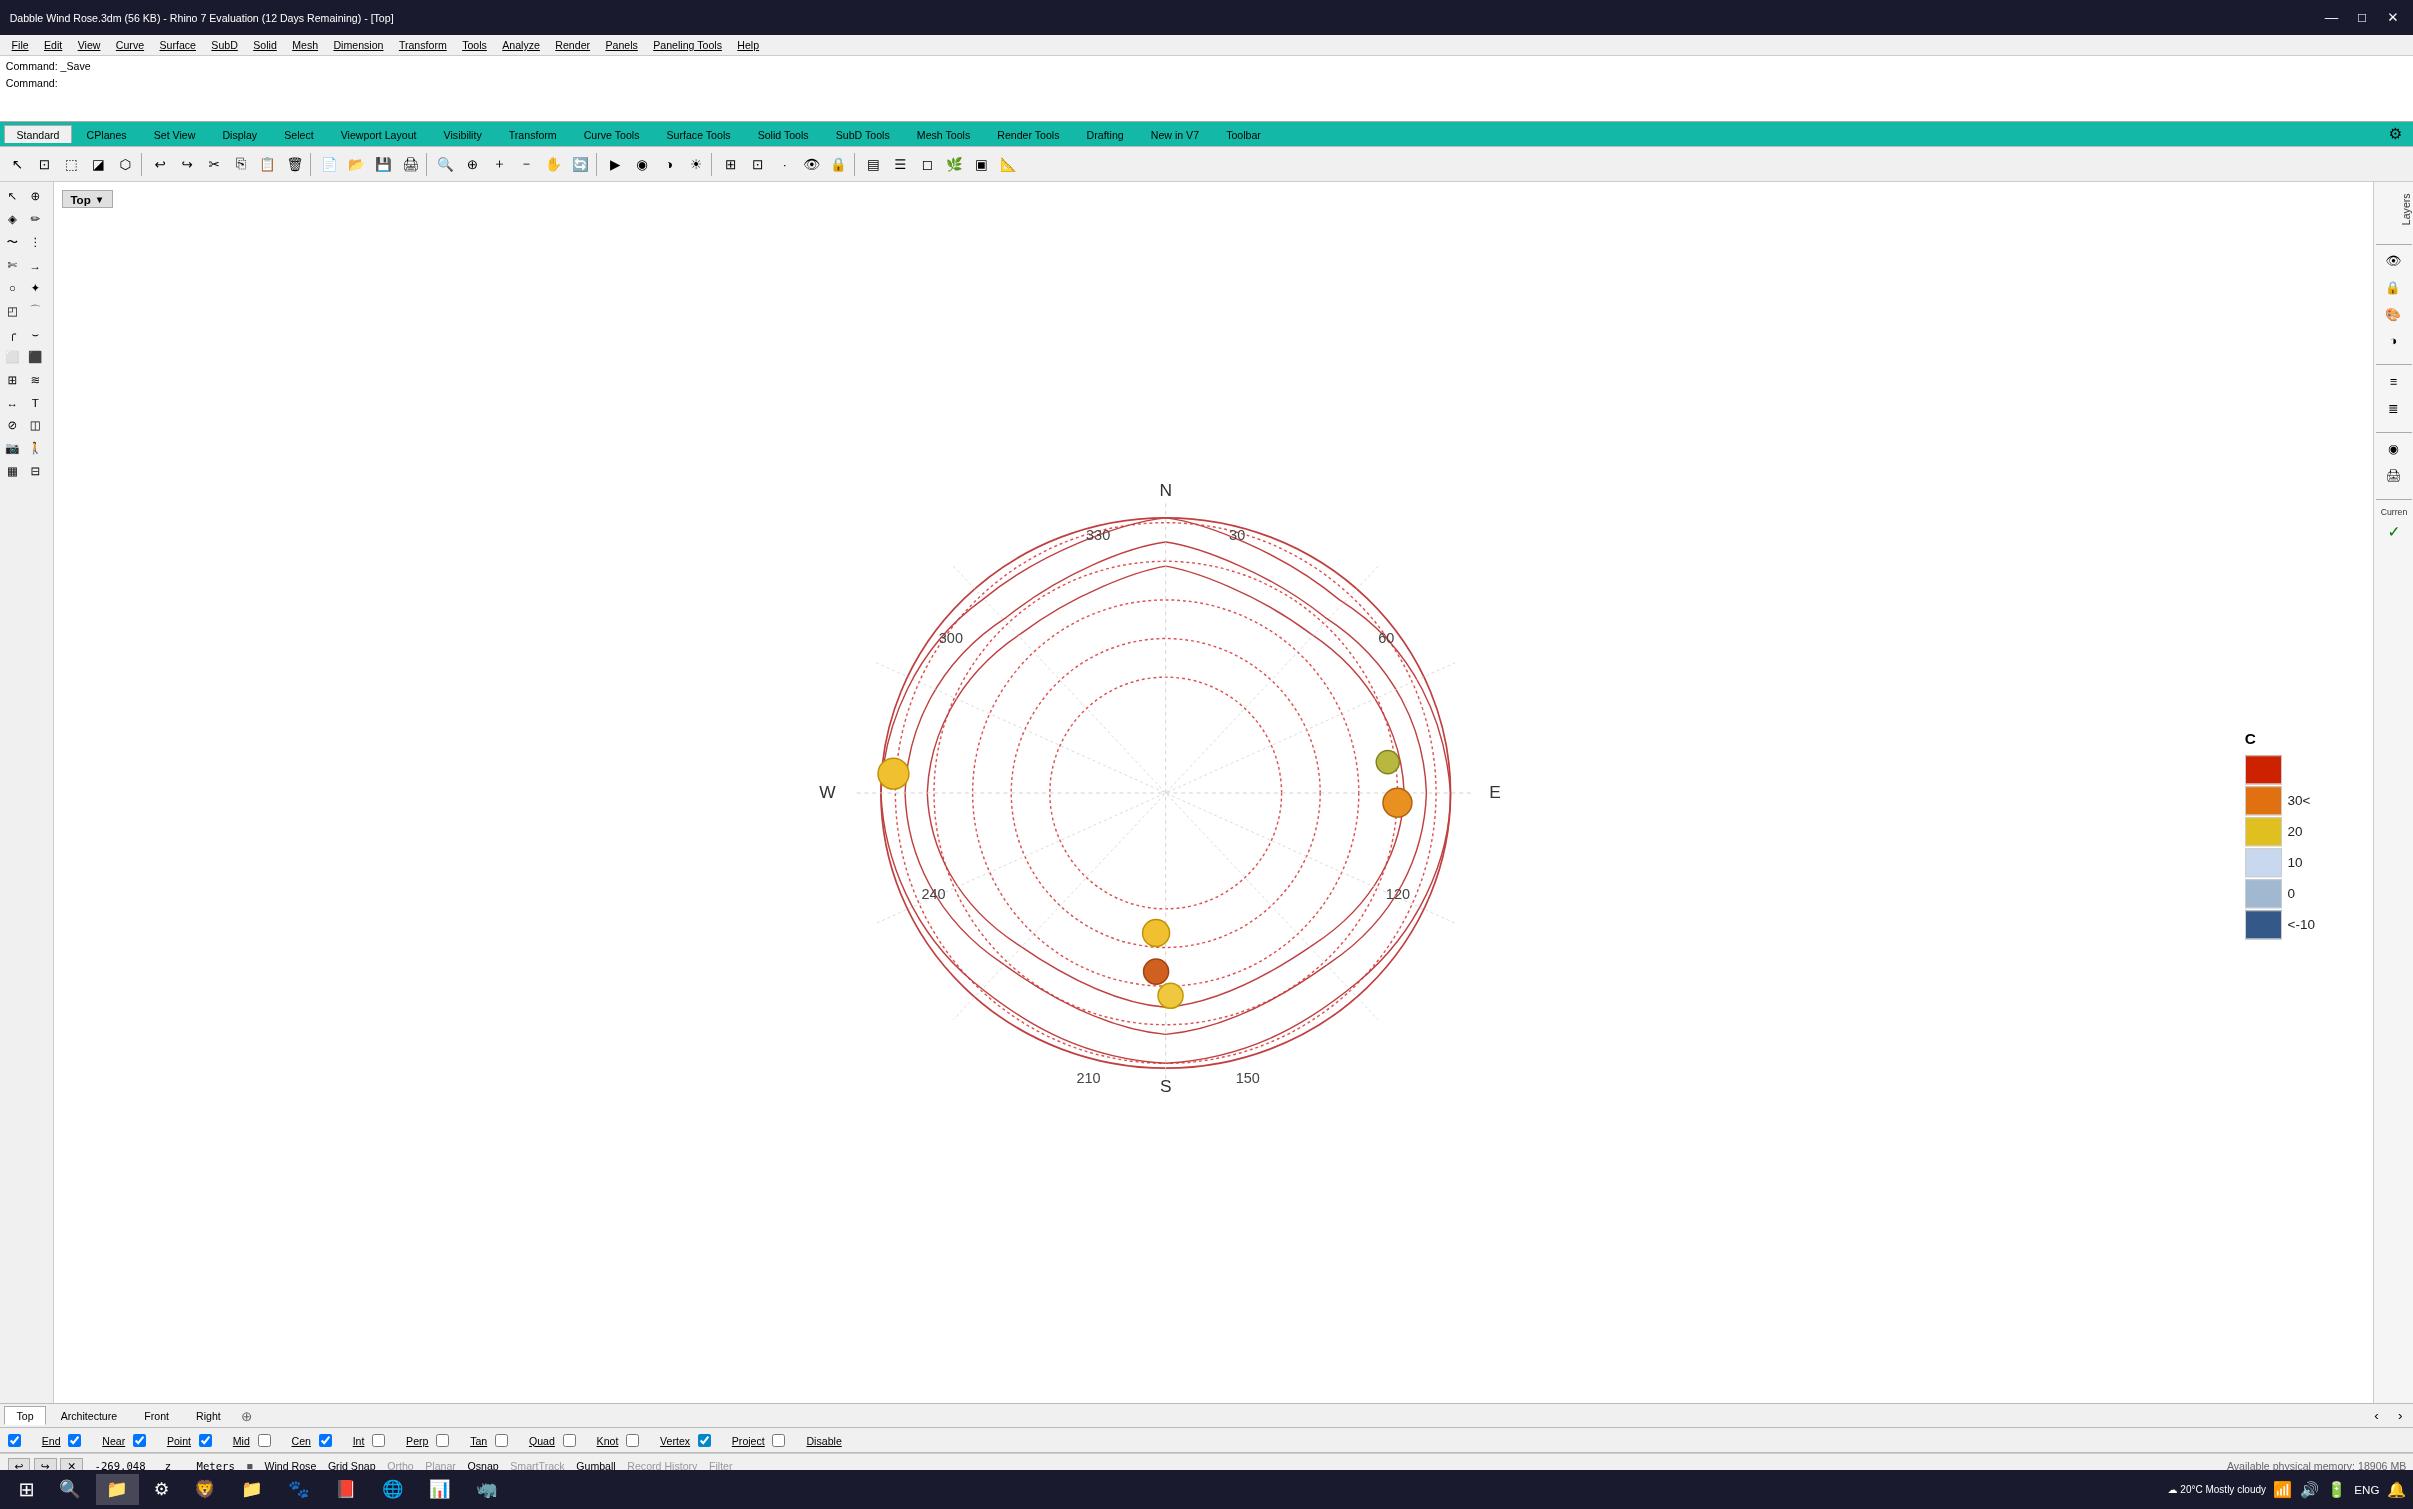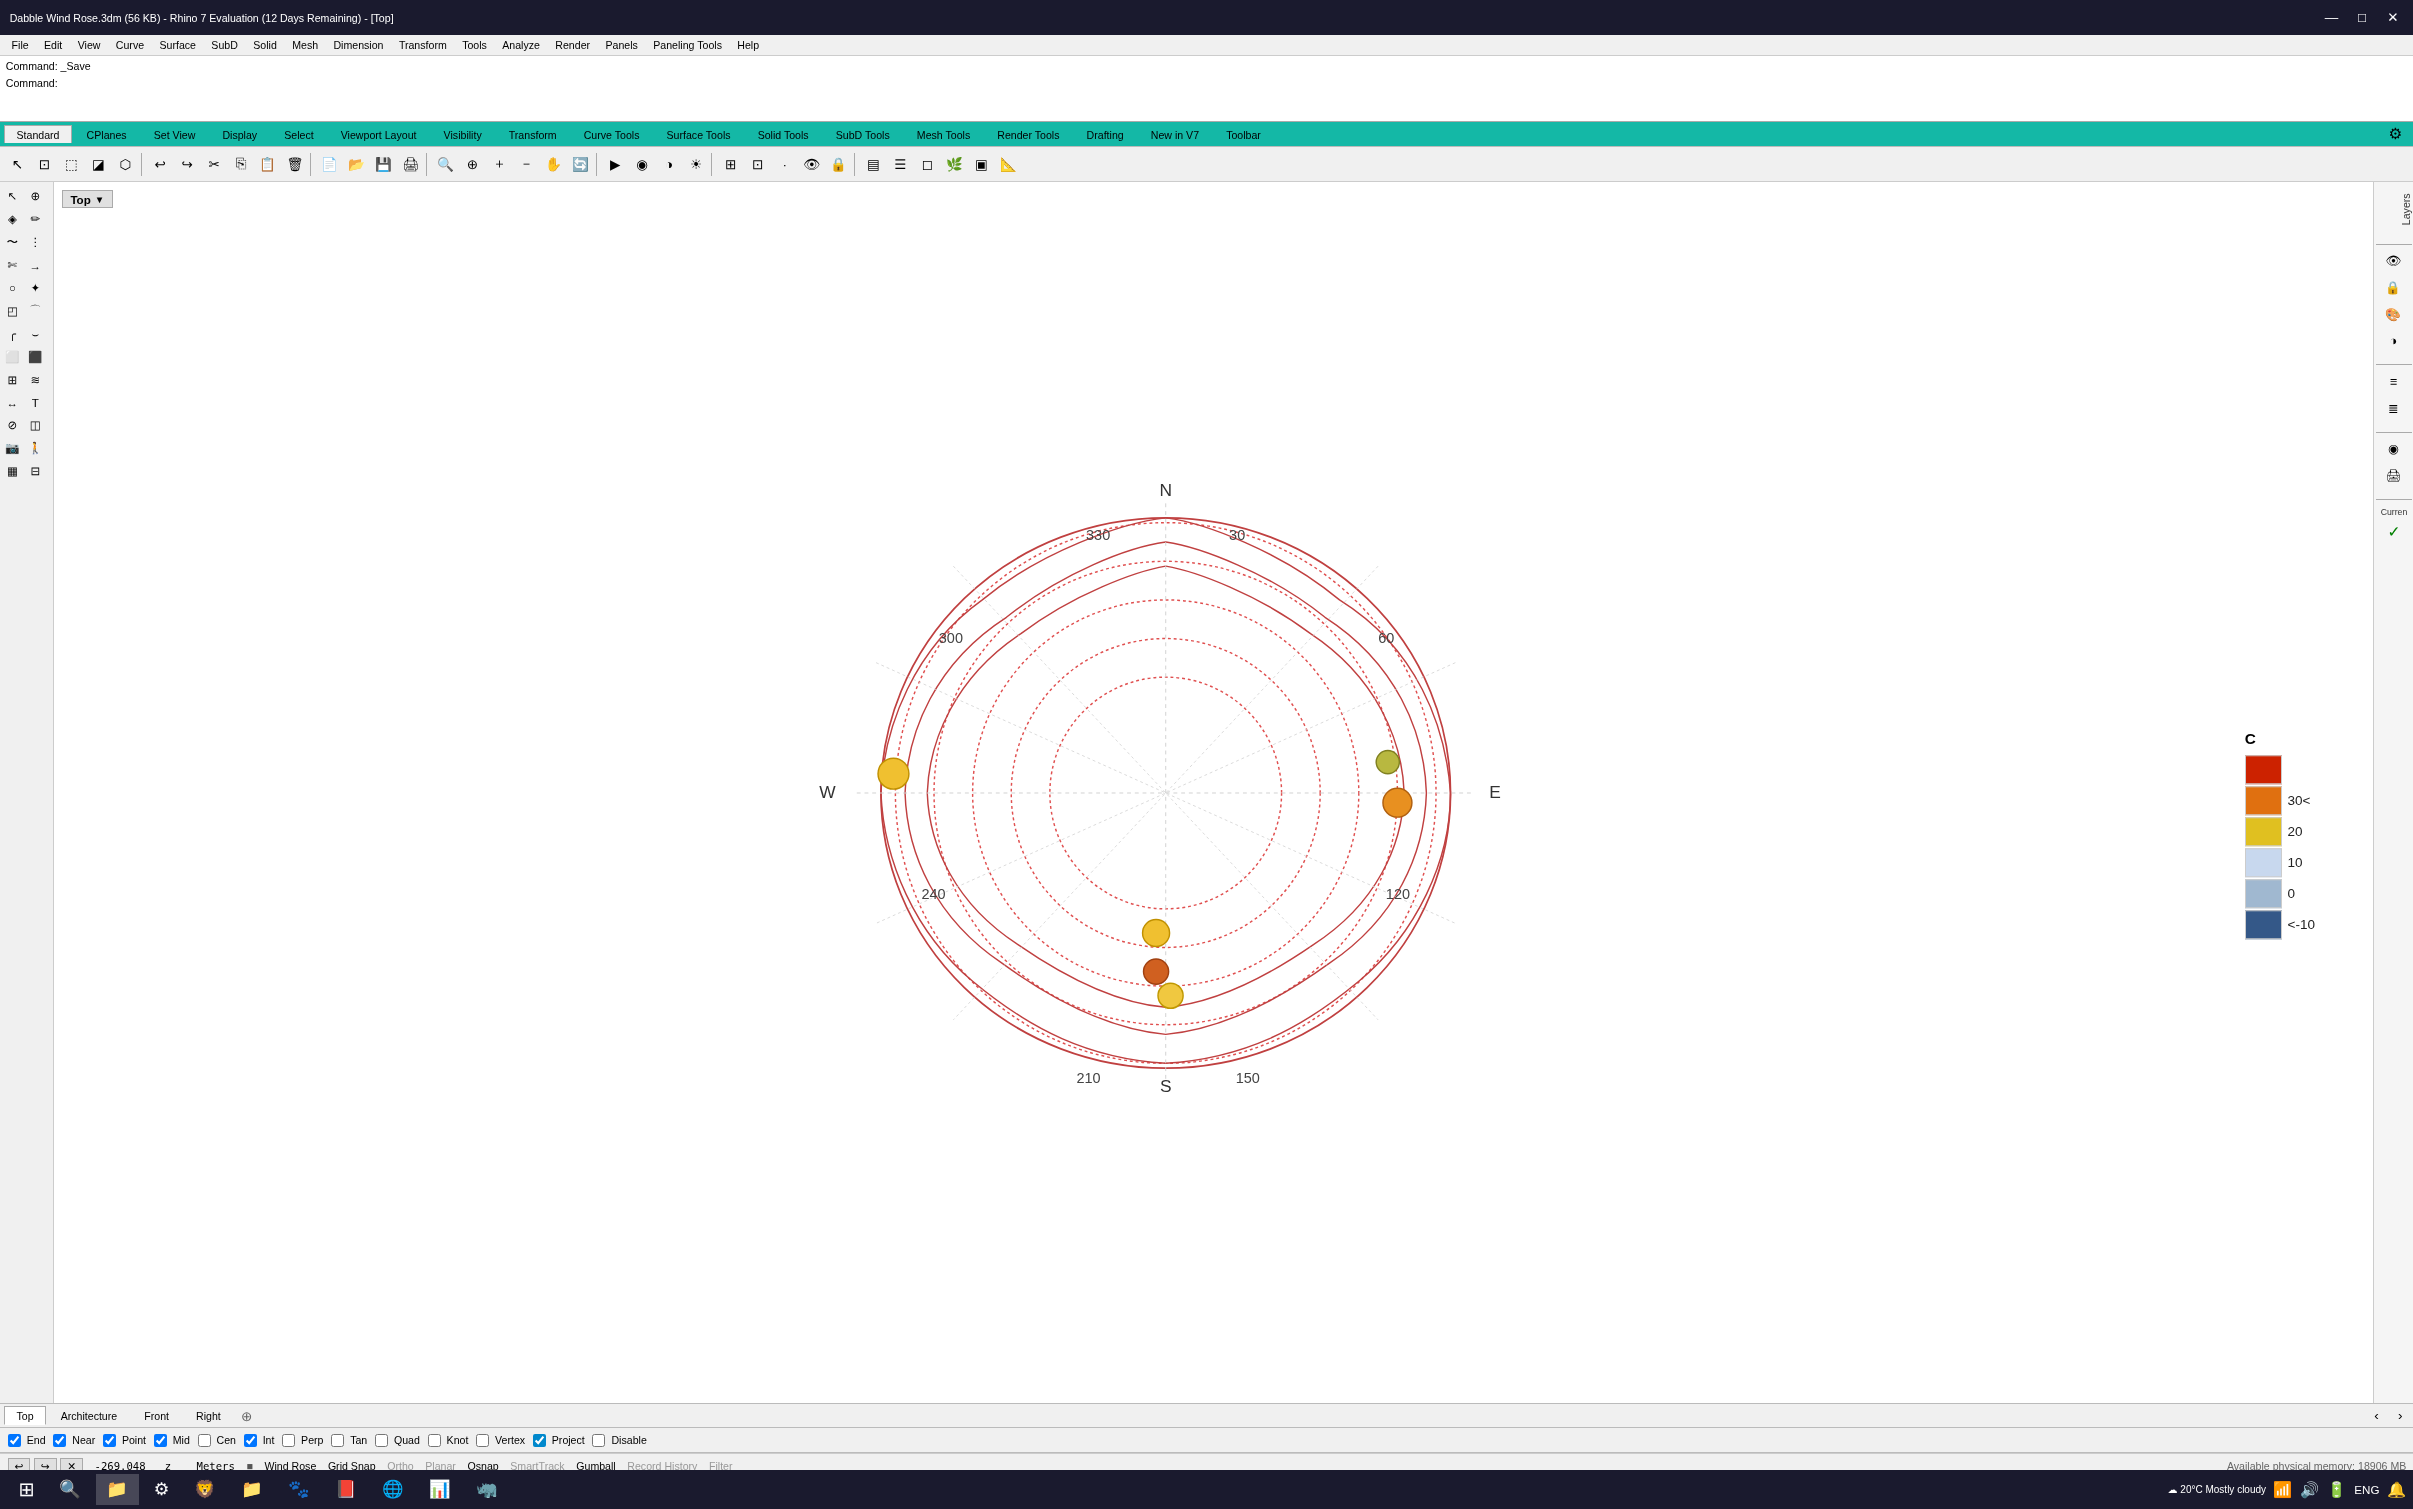--- a/index.html
+++ b/index.html
@@ -21,21 +21,21 @@
     
     #menu-bar {
       background: #f0f0f0;
       height: 21px;
       display: flex;
       align-items: center;
       padding: 0 3.9px;
       border-bottom: 1px solid #ccc;
       font-size: 10.6px;
     }
-    .menu-item { padding: 1.9px 7.7px; cursor: pointer; }
+    .menu-item { padding: 1.9px 7.7px; cursor: pointer; text-decoration: underline; }
 
     
     #command-area {
       background: white;
       border-bottom: 1px solid #aaa;
       padding: 1.9px 5.8px;
       font-size: 10.6px;
       height: 66px;
     }
     #command-area .cmd-line { color: #000; line-height: 17.4px; }
@@ -216,21 +216,21 @@
     #snap-bar {
       height: 25px;
       display: flex;
       align-items: center;
       background: #f0f0f0;
       padding: 0 7.7px;
       gap: 7.7px;
       font-size: 10.6px;
       border-bottom: 1px solid #bbb;
     }
-    .snap-item { display: flex; align-items: flex-start; gap: 6px; cursor: pointer; }
+    .snap-item { display: flex; align-items: flex-end; gap: 21px; cursor: pointer; text-decoration: underline; }
     .snap-item input[type=checkbox] { cursor: pointer; }
 
     
     #status-bar {
       height: 25px;
       display: flex;
       align-items: center;
       background: #f0f0f0;
       padding: 0 7.7px;
       gap: 11.6px;

